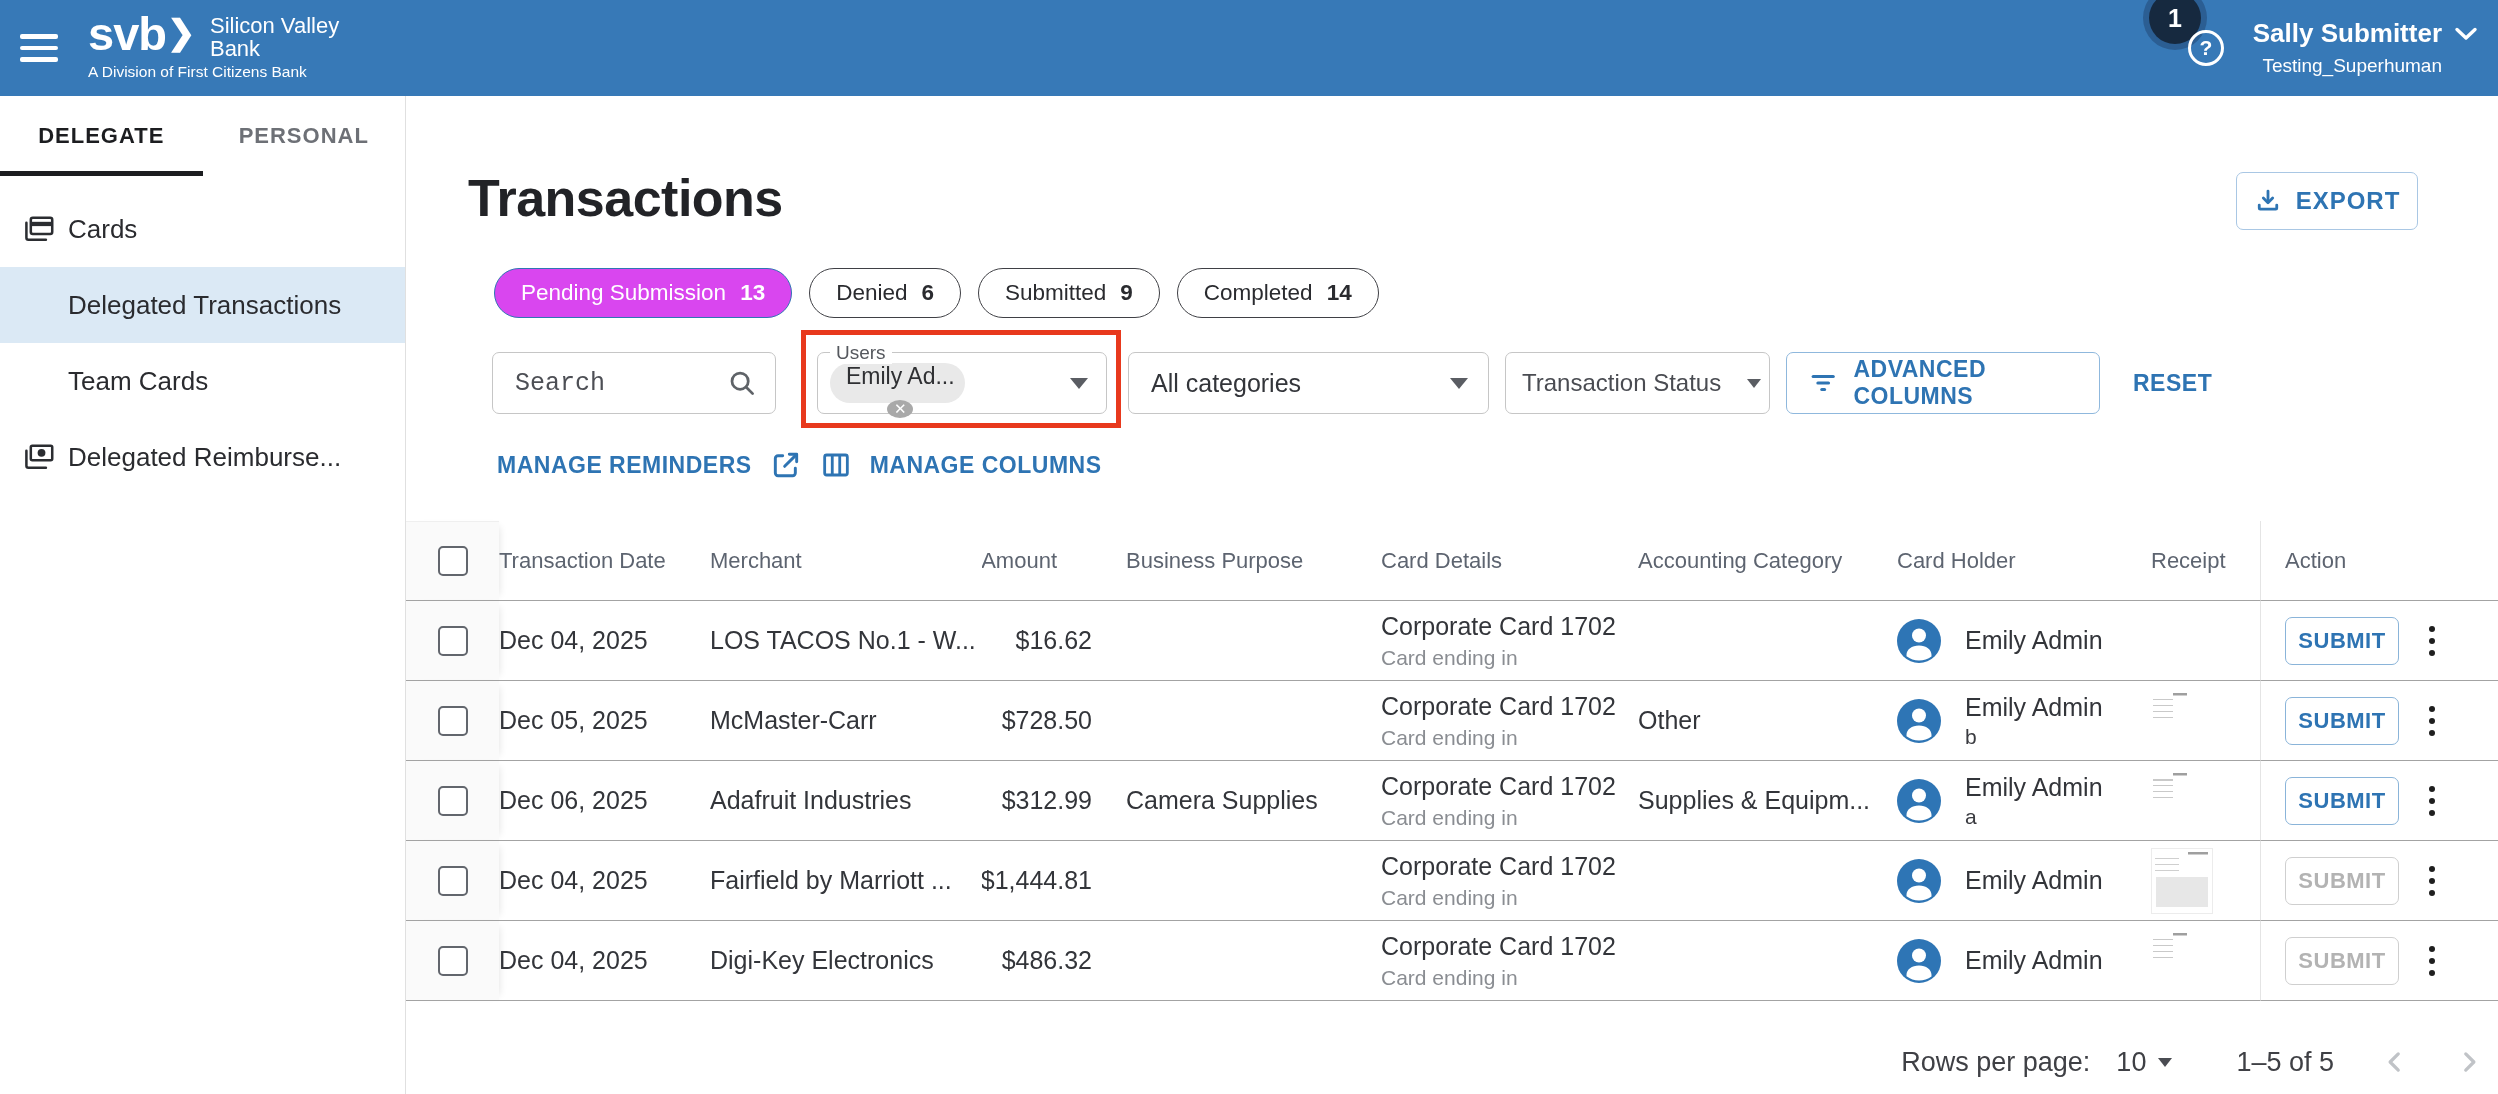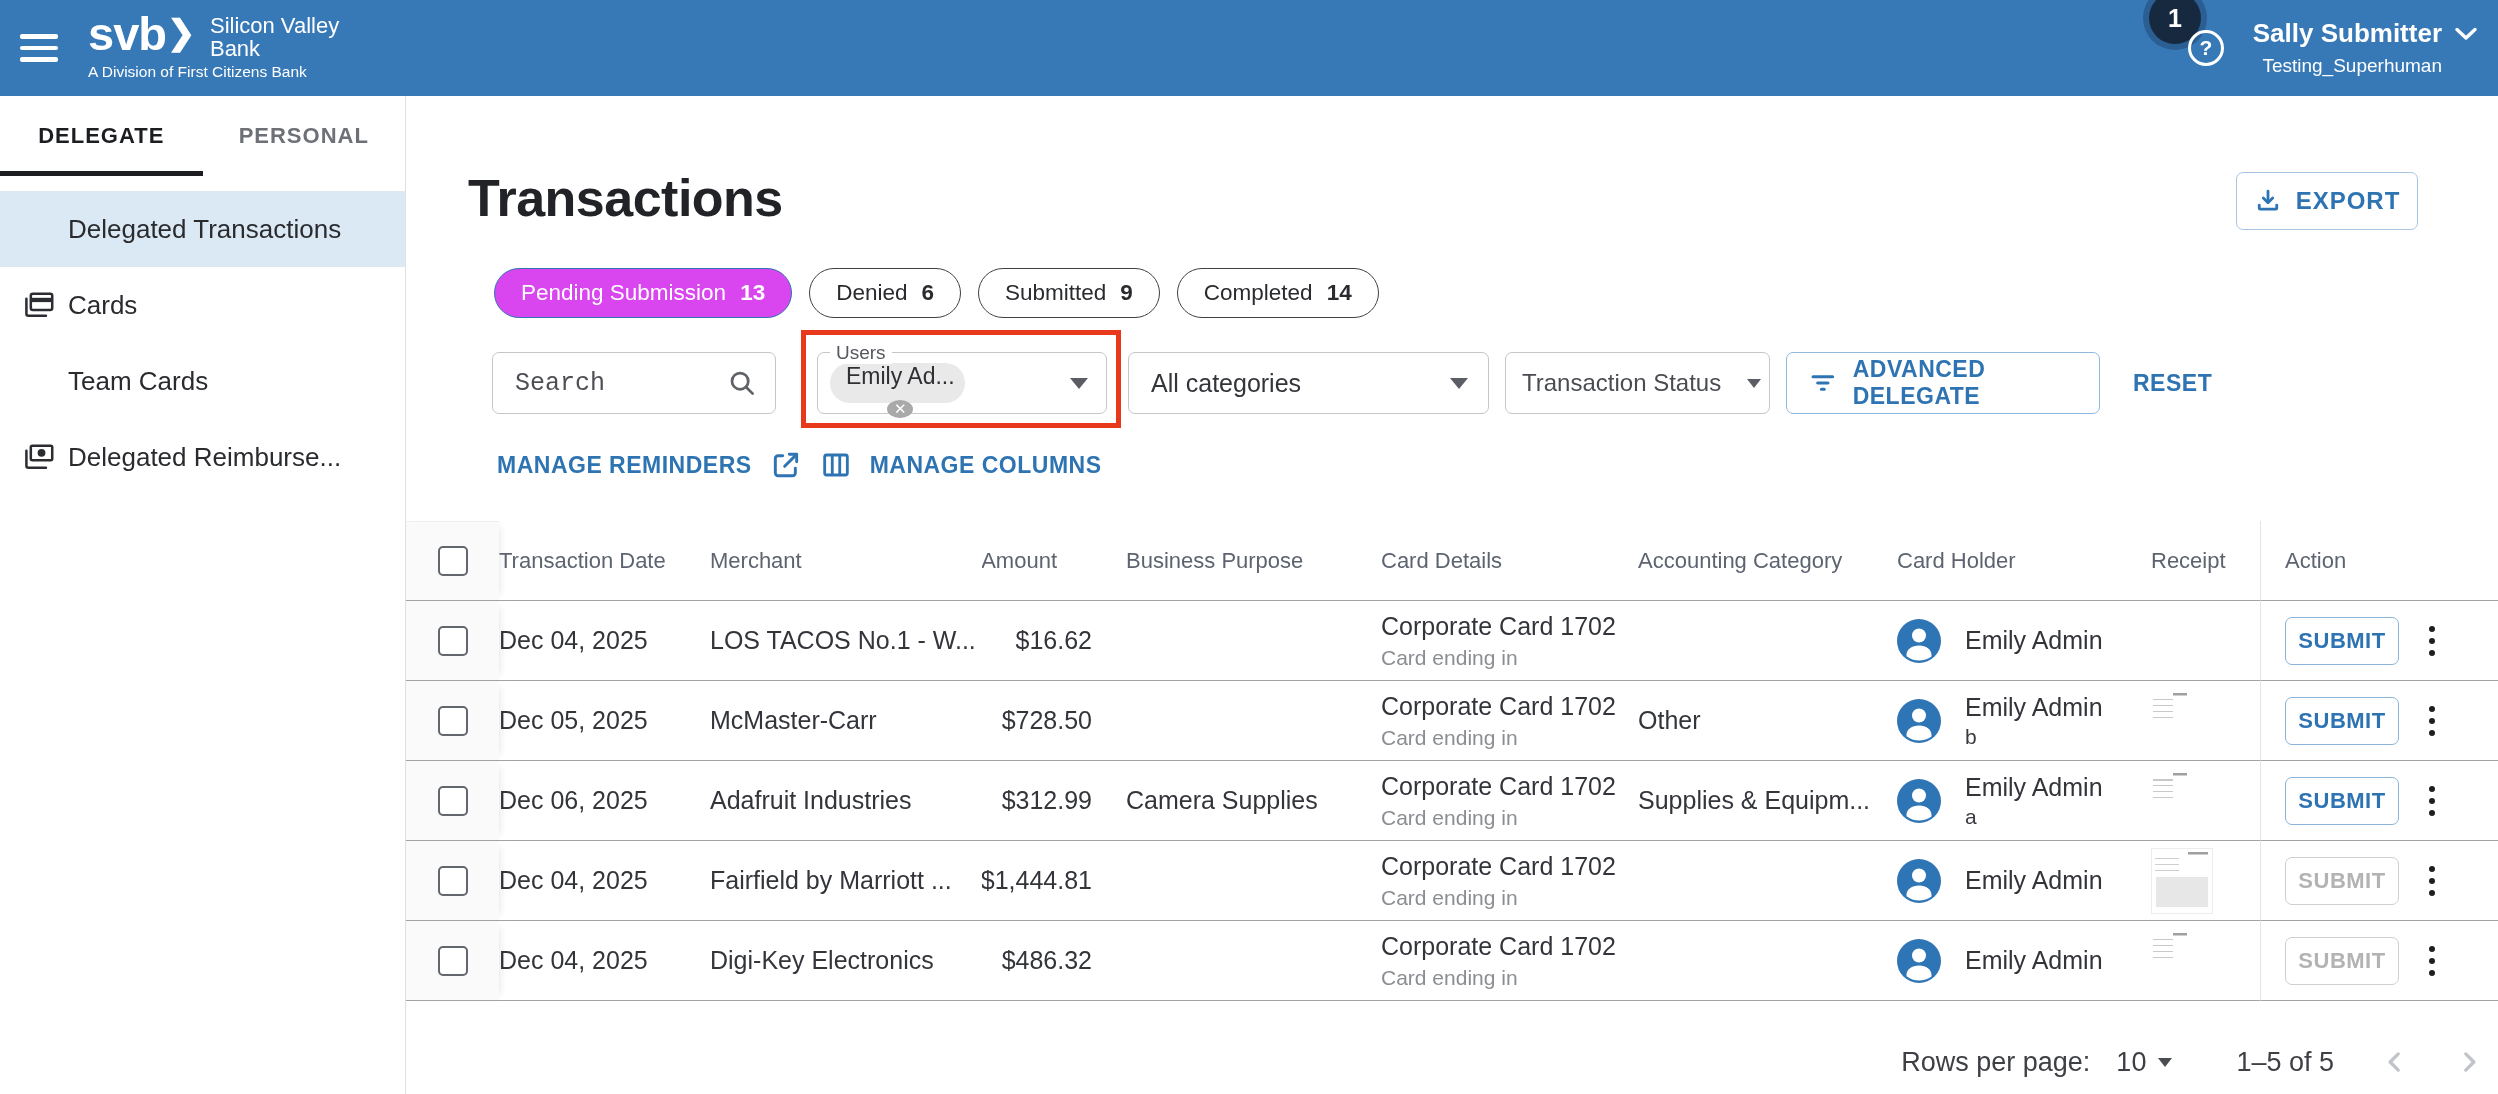--- a/index.html
+++ b/index.html
@@ -167,33 +167,33 @@
       <div class="user-org">Testing_Superhuman</div>
     </div>
   </div>
 
   <div class="sidebar">
     <div class="side-tabs">
       <div class="side-tab active">DELEGATE</div>
       <div class="side-tab">PERSONAL</div>
     </div>
     <div class="side-items" id="side-items">
-        <div class="side-item selected">
-      <span class="side-icon"></span>
-      <span class="side-label">Delegated Transactions</span>
-    </div>
         <div class="side-item">
       <span class="side-icon">
             <svg viewBox="0 0 27 25" fill="none" stroke="#2b2d31" stroke-width="2" stroke-linejoin="round">
               <rect x="7" y="3.5" width="17" height="13" rx="1.6"></rect>
               <rect x="7" y="6.8" width="17" height="3.4" fill="#2b2d31" stroke="none"></rect>
               <path d="M3.5 7.5v12c0 .9.7 1.6 1.6 1.6H19" stroke-linecap="round"></path>
             </svg>
           </span>
       <span class="side-label">Cards</span>
+    </div>
+        <div class="side-item selected">
+      <span class="side-icon"></span>
+      <span class="side-label">Delegated Transactions</span>
     </div>
         <div class="side-item">
       <span class="side-icon"></span>
       <span class="side-label">Team Cards</span>
     </div>
         <div class="side-item">
       <span class="side-icon">
             <svg viewBox="0 0 27 25" fill="none" stroke="#2b2d31" stroke-width="2" stroke-linejoin="round">
               <rect x="7" y="3.5" width="17" height="11.5" rx="1.2"></rect>
               <ellipse cx="15.5" cy="9.2" rx="3.1" ry="3.1" fill="#2b2d31" stroke="none"></ellipse>
@@ -264,21 +264,21 @@
       <span class="val">Transaction Status</span>
       <span class="caret"></span>
     </div>
 
     <div class="fieldbox adv-btn">
       <svg viewBox="0 0 24 24" fill="none" stroke="#2e74b3" stroke-width="2.6" stroke-linecap="round">
           <path d="M3.5 6.5h17"></path>
           <path d="M7.5 12h9"></path>
           <path d="M10.8 17.5h2.4"></path>
         </svg>
-      <span class="lbl">ADVANCED DELEGATE</span>
+      <span class="lbl">ADVANCED COLUMNS</span>
     </div>
 
     <div class="reset-lbl">RESET</div>
 
     <div class="manage-row">
       <span class="mlink">MANAGE REMINDERS</span>
       <svg class="micon" viewBox="0 0 24 24" fill="none" stroke="#2e74b3" stroke-width="2.2" stroke-linecap="round" stroke-linejoin="round">
           <path d="M14.5 4h5.5v5.5"></path>
           <path d="M19.6 4.4L11 13"></path>
           <path d="M9.5 5H6c-1.1 0-2 .9-2 2v11c0 1.1.9 2 2 2h11c1.1 0 2-.9 2-2v-3.5"></path>

